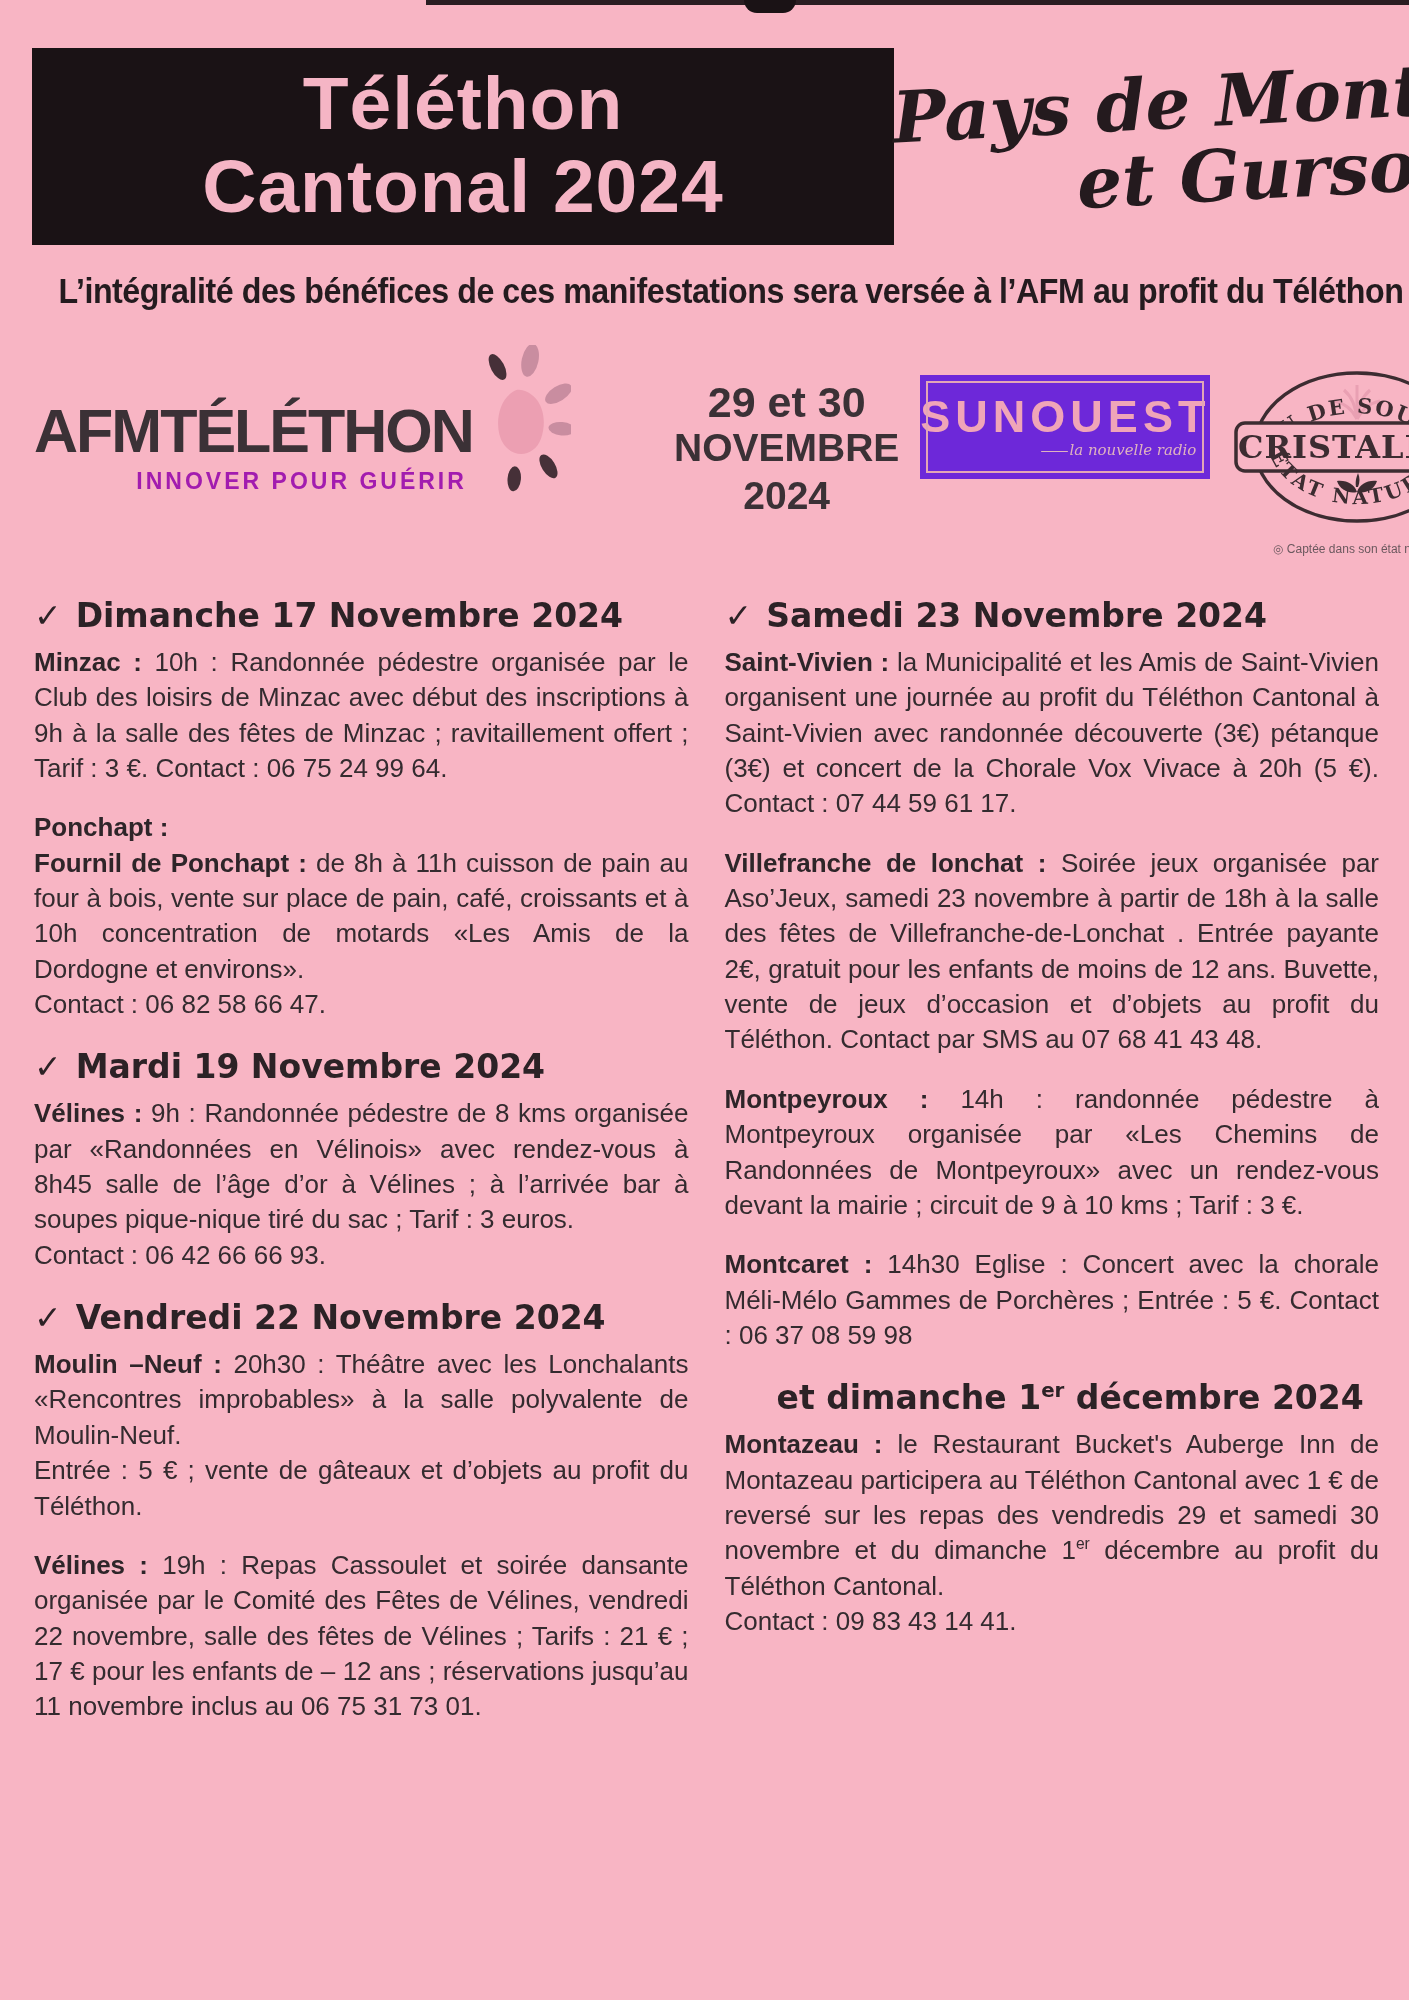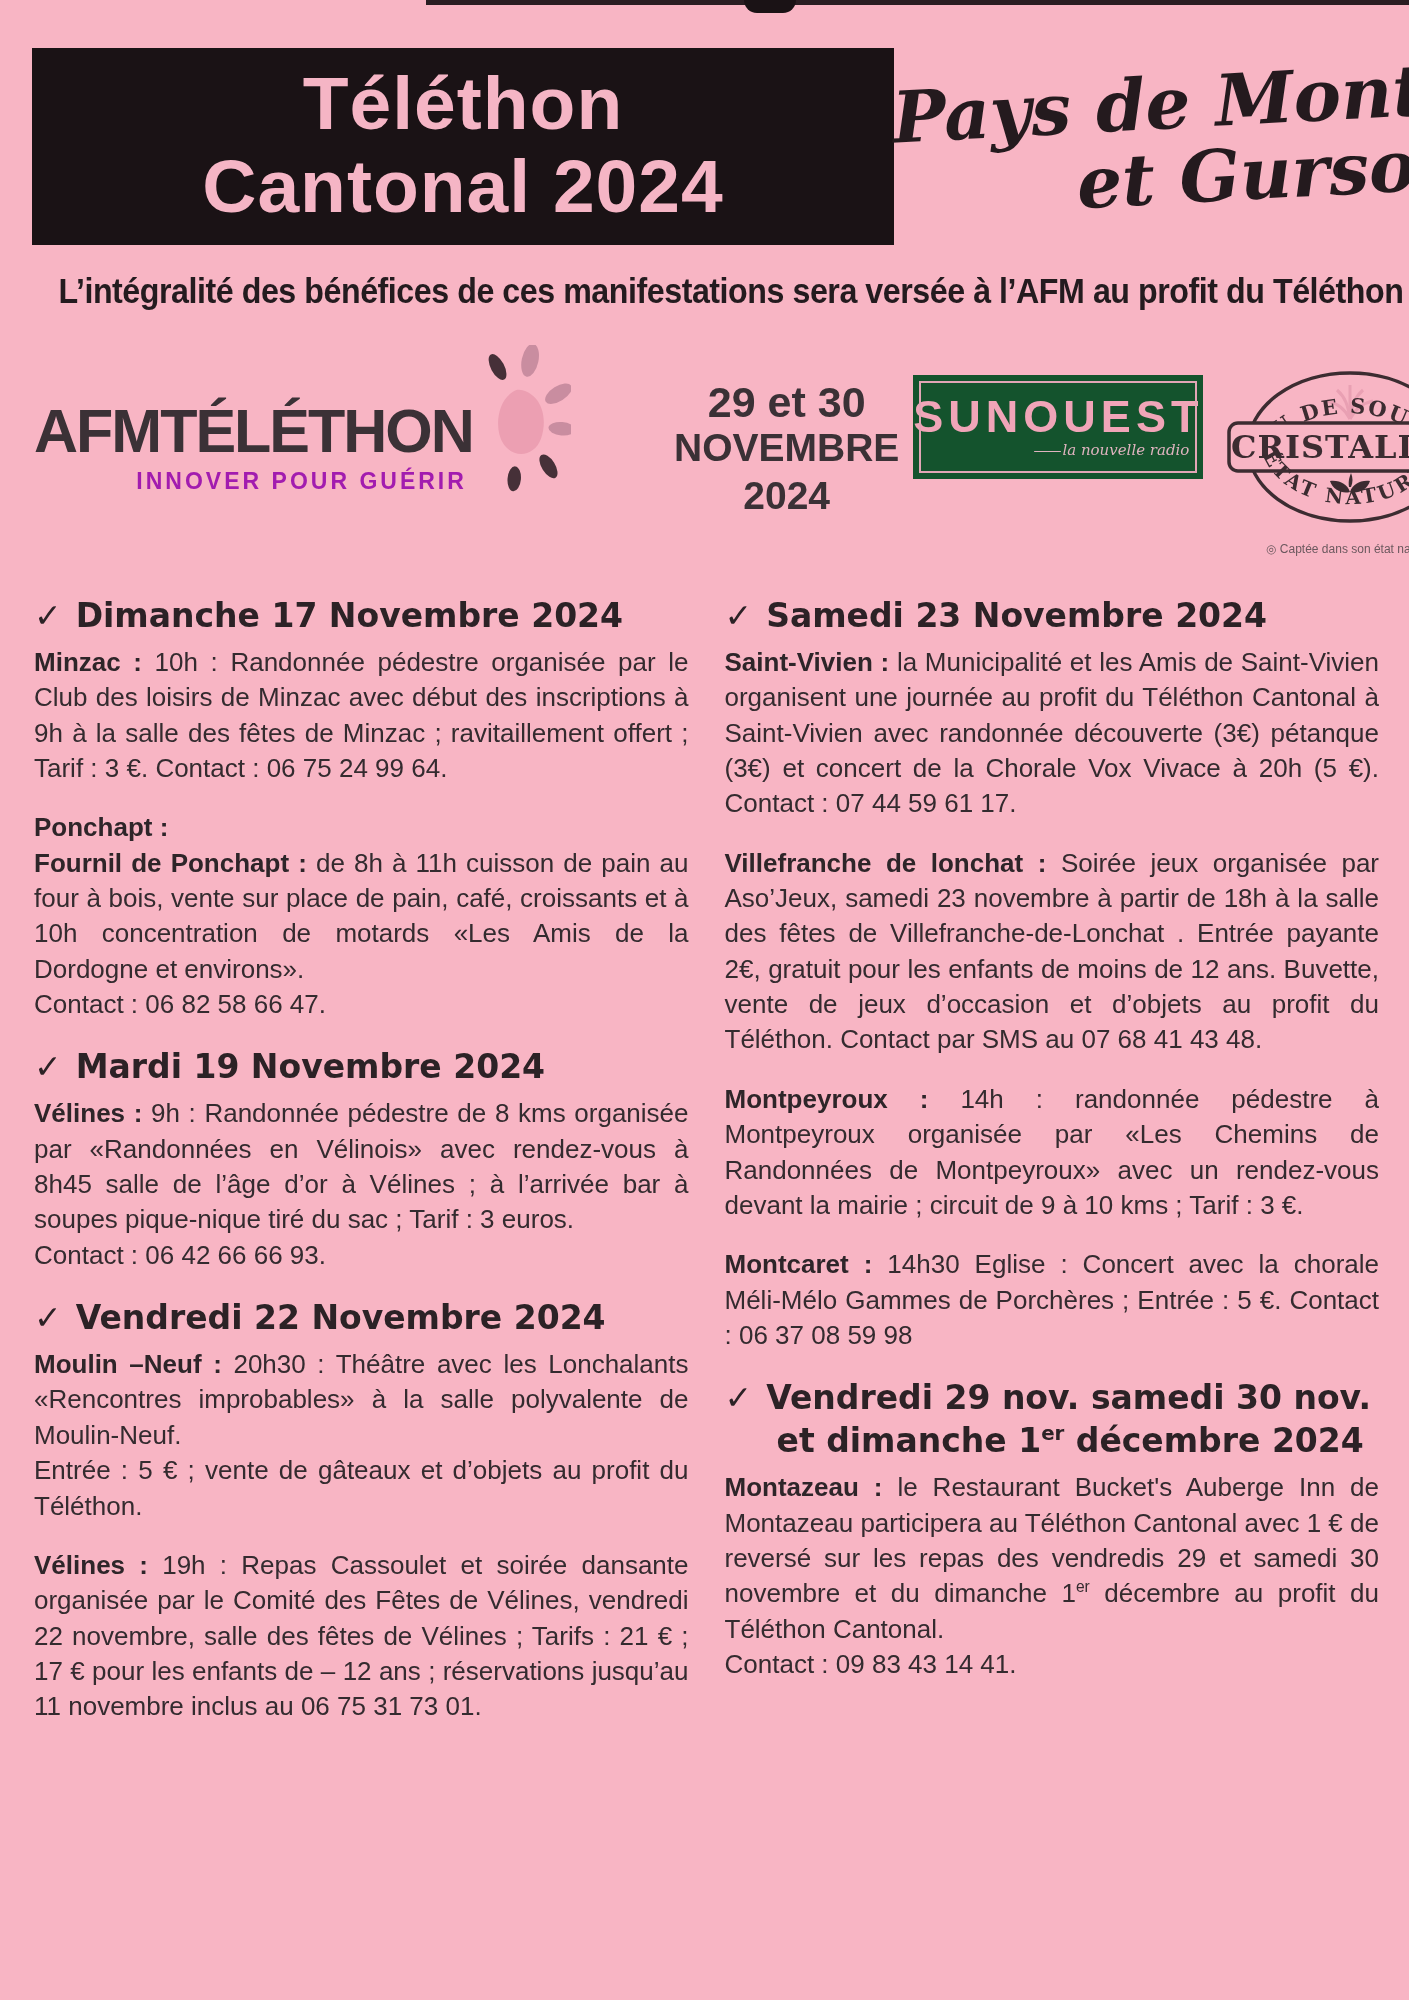--- a/index.html
+++ b/index.html
@@ -40,22 +40,22 @@
   .afm-name{font-size:61px;font-weight:bold;letter-spacing:-2px;color:#3b3136;line-height:1;}
   .afm-tag{font-size:23px;font-weight:bold;letter-spacing:3px;color:#a21caf;text-align:right;margin-top:6px;padding-right:6px;}
   .afm-sun{margin-left:2px;margin-top:-6px;flex:0 0 auto;}
 
   .dates{flex:0 0 200px;text-align:center;margin-top:28px;color:#3b3136;font-weight:bold;}
   .dates-l1{font-size:43px;line-height:1.1;}
   .dates-l2{font-size:39px;line-height:1.15;}
   .dates-l3{font-size:39px;line-height:1.3;}
 
   .sunouest{
-    flex:0 0 272px;height:104px;margin-top:24px;margin-left:14px;
-    background:#14532d;position:relative;
+    flex:0 0 272px;height:104px;margin-top:24px;margin-left:21px;
+    background:#6d28d9;position:relative;
     outline:2px solid #e2a6b6;outline-offset:-8px;
   }
   .sunouest-name{
     text-align:center;margin-top:16px;font-size:45px;font-weight:bold;
     letter-spacing:5px;color:#f0a5b8;
   }
   .sunouest-tag{
     position:absolute;right:14px;bottom:20px;font-family:"DejaVu Serif",serif;
     font-style:italic;font-size:15px;color:#dfb3bf;
   }
@@ -205,21 +205,20 @@
       <div class="section">
         <p class="para"><span class="lead">Montpeyroux : </span><span>14h : randonnée pédestre à Montpeyroux organisée par «Les Chemins de Randonnées de Montpeyroux» avec un rendez-vous devant la mairie ; circuit de 9 à 10 kms ; Tarif : 3 €.</span></p>
       </div>
 
       <div class="section">
         <p class="para"><span class="lead">Montcaret : </span><span>14h30 Eglise : Concert avec la chorale Méli-Mélo Gammes de Porchères ; Entrée : 5 €. Contact : 06 37 08 59 98</span></p>
       </div>
 
       <div class="section">
         <div class="heading">
-          <div class="hl1"><span class="check">✓</span><span>Vendredi 29 nov. samedi 30 nov.</span></div>
           <div class="hl2"><span>et dimanche 1</span><sup>er</sup><span> décembre 2024</span></div>
         </div>
         <p class="para"><span class="lead">Montazeau : </span><span>le Restaurant Bucket's Auberge Inn de Montazeau participera au Téléthon Cantonal avec 1 € de reversé sur les repas des vendredis 29 et samedi 30 novembre et du dimanche 1</span><sup>er</sup><span> décembre au profit du Téléthon Cantonal.</span></p>
         <p class="para">Contact : 09 83 43 14 41.</p>
       </div>
 
     </div>
   </div>
 </div>
 

